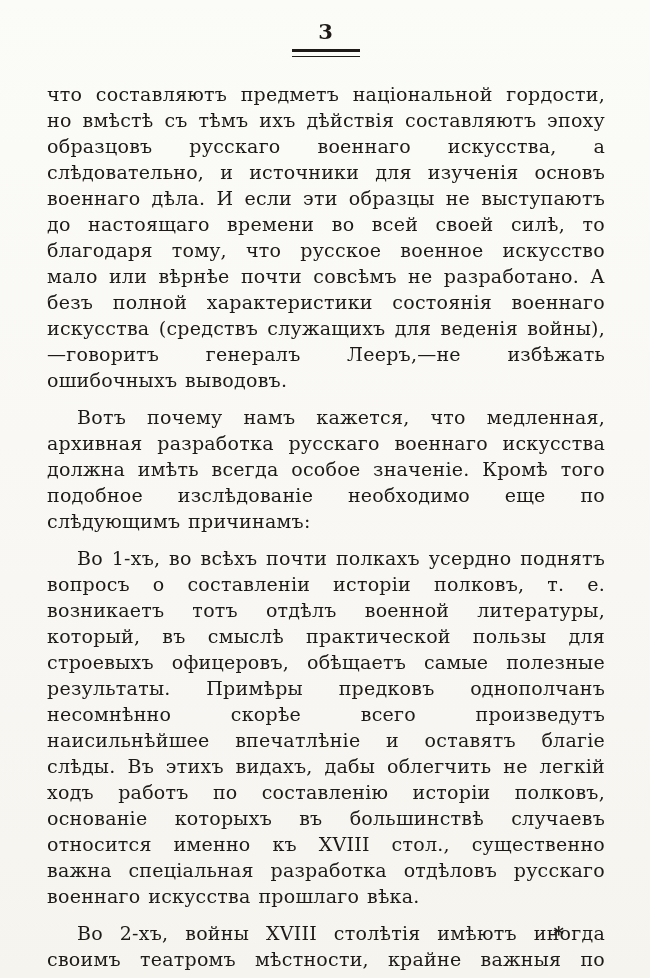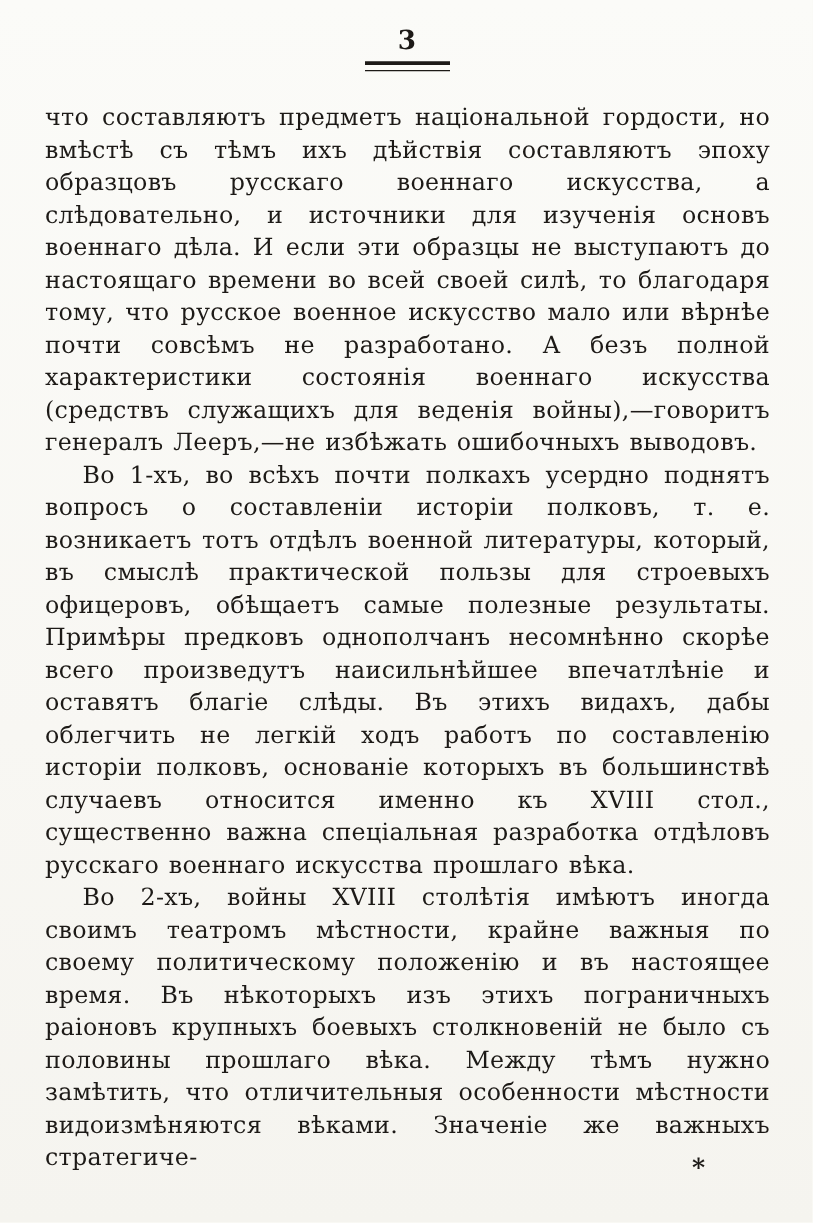--- a/index.html
+++ b/index.html
@@ -41,21 +41,21 @@
   }
   .page-body{
     margin-top:24px;
     font-size:19px;
     line-height:26px;
     text-align:justify;
     letter-spacing:0.25px;
     word-spacing:1.5px;
   }
   .para{
-    margin:0;
+    margin:11px;
   }
   .para.indent{
     text-indent:30px;
   }
   .footer-mark{
     position:absolute;
     right:86px;
     bottom:32px;
     font-size:20px;
     font-weight:bold;
@@ -66,19 +66,20 @@
 
 <div class="page">
 
   <header class="page-header">
     <div class="page-number">3</div>
     <div class="header-rule"></div>
   </header>
 
   <main class="page-body">
     <p class="para">что составляютъ предметъ національной гордости, но вмѣстѣ съ тѣмъ ихъ дѣйствія составляютъ эпоху образцовъ русскаго военнаго искусства, а слѣдовательно, и источники для изученія основъ военнаго дѣла. И если эти образцы не выступаютъ до настоящаго времени во всей своей силѣ, то благодаря тому, что русское военное искусство мало или вѣрнѣе почти совсѣмъ не разработано. А безъ полной характеристики состоянія военнаго искусства (средствъ служащихъ для веденія войны),—говоритъ генералъ Лееръ,—не избѣжать ошибочныхъ выводовъ.</p>
+    <p class="para indent">Вотъ почему намъ кажется, что медленная, архивная разработка русскаго военнаго искусства должна имѣть всегда особое значеніе. Кромѣ того подобное изслѣдованіе необходимо еще по слѣдующимъ причинамъ:</p>
     <p class="para indent">Во 1-хъ, во всѣхъ почти полкахъ усердно поднятъ вопросъ о составленіи исторіи полковъ, т. е. возникаетъ тотъ отдѣлъ военной литературы, который, въ смыслѣ практической пользы для строевыхъ офицеровъ, обѣщаетъ самые полезные результаты. Примѣры предковъ однополчанъ несомнѣнно скорѣе всего произведутъ наисильнѣйшее впечатлѣніе и оставятъ благіе слѣды. Въ этихъ видахъ, дабы облегчить не легкій ходъ работъ по составленію исторіи полковъ, основаніе которыхъ въ большинствѣ случаевъ относится именно къ XVIII стол., существенно важна спеціальная разработка отдѣловъ русскаго военнаго искусства прошлаго вѣка.</p>
     <p class="para indent">Во 2-хъ, войны XVIII столѣтія имѣютъ иногда своимъ театромъ мѣстности, крайне важныя по своему политическому положенію и въ настоящее время. Въ нѣкоторыхъ изъ этихъ пограничныхъ раіоновъ крупныхъ боевыхъ столкновеній не было съ половины прошлаго вѣка. Между тѣмъ нужно замѣтить, что отличительныя особенности мѣстности видоизмѣняются вѣками. Значеніе же важныхъ стратегиче-</p>
   </main>
 
   <div class="footer-mark">*</div>
 
 </div>
 
 </body></html>

